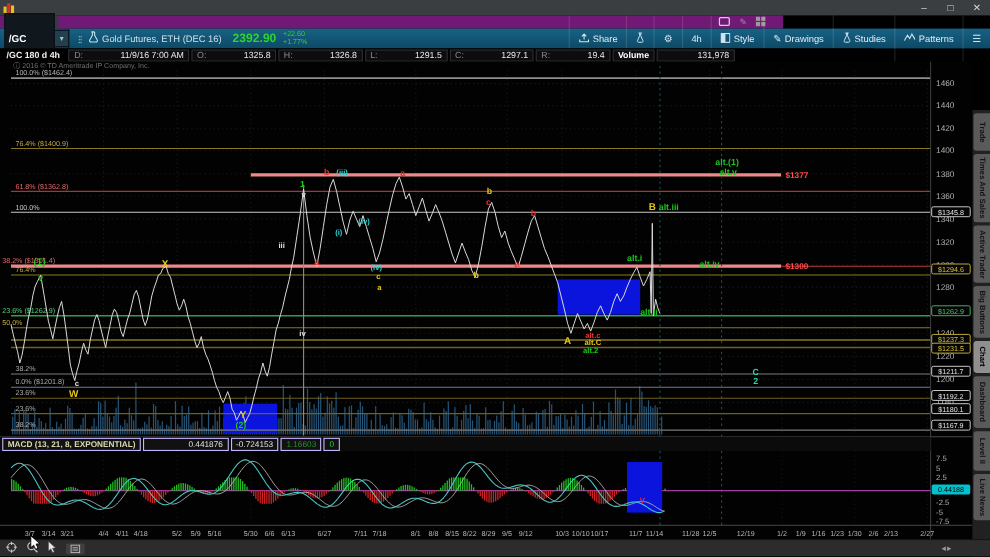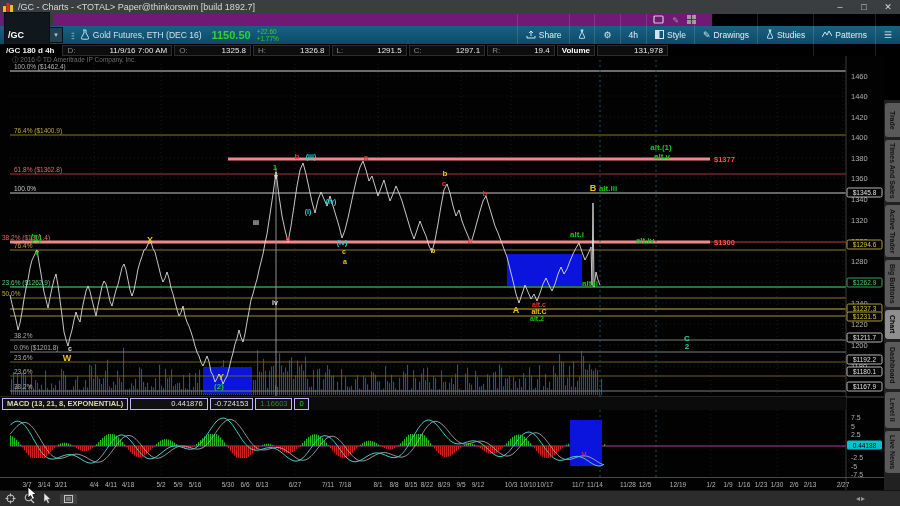--- a/index.html
+++ b/index.html
@@ -73,21 +73,20 @@
 <div class="app">
 
   <div class="titlebar">
     <span class="appicon">
       <svg width="10" height="10">
           <rect x="0" y="4" width="3" height="6" fill="#e8c020"></rect>
           <rect x="3.5" y="1" width="3" height="9" fill="#d83020"></rect>
           <rect x="7" y="3" width="3" height="7" fill="#e8c020"></rect>
         </svg>
     </span>
-    <span class="wtitle">/GC - Charts - &lt;TOTAL&gt; Paper@thinkorswim [build 1892.7]</span>
     <span class="winbtns">
       <span class="winbtn">–</span>
       <span class="winbtn">□</span>
       <span class="winbtn">✕</span>
     </span>
   </div>
 
   <div class="tabrow">
     <div class="tab-charts">
       <span>
@@ -114,21 +113,21 @@
   <div class="toolbar">
     <span class="symbox">
       <span class="syminput">/GC</span>
       <span class="symdrop">▾</span>
     </span>
     <span class="grip">⁝⁝</span>
     <span><svg width="9" height="11">
           <path d="M3 1 h3 M4 1 v3 L1.5 8.5 a1.2 1.2 0 0 0 1.1 1.7 h4.8 a1.2 1.2 0 0 0 1.1 -1.7 L6 4 V1" stroke="#bfe3ef" stroke-width="1" fill="none"></path>
         </svg></span>
     <span class="tb-desc">Gold Futures, ETH (DEC 16)</span>
-    <span class="tb-last">1150.50</span>
+    <span class="tb-last">2392.90</span>
     <span class="tb-chg">
       <span>+22.60</span>
       <span>+1.77%</span>
     </span>
     <span class="tb-right">
       <span class="tbtn">
         <span class="ticon"><svg width="10" height="9">
               <path d="M1 6 v2 h8 v-2 M5 1 v5 M3 3 l2 -2 2 2" stroke="#cfe4ef" fill="none" stroke-width="1"></path>
             </svg></span>
         <span>Share</span>

